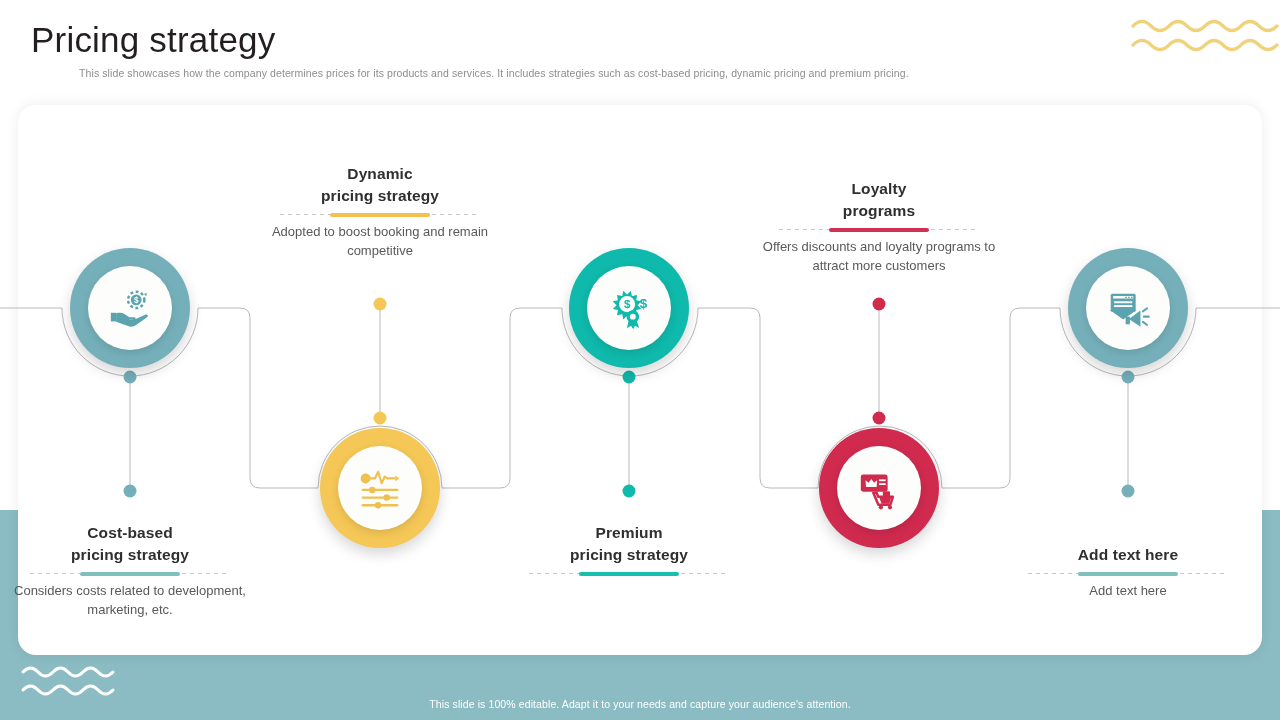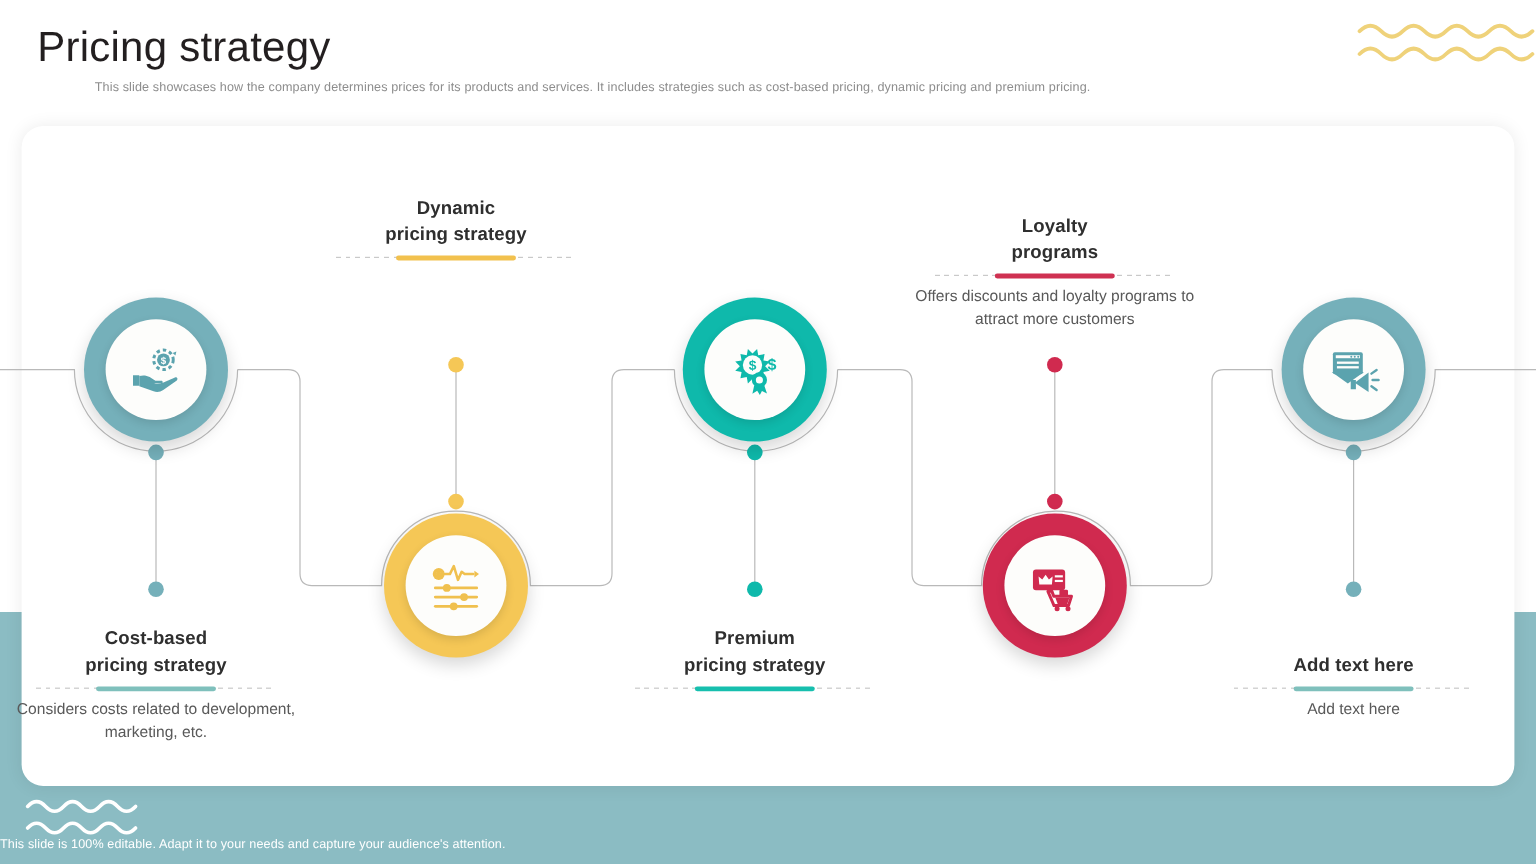--- a/index.html
+++ b/index.html
@@ -75,21 +75,21 @@
   .tb .rule .solid{
     position:absolute; left:50px; top:1px; width:100px; height:4px; border-radius:2px;
   }
   .tb .desc{
     font-size:13px; color:#595959; line-height:19px; margin-top:4px;
   }
 
   
   .footer{
     position:absolute; left:0; top:698px; width:1280px;
-    font-size:10.5px; color:#ffffff; letter-spacing:.1px;
+    text-align:center; font-size:10.5px; color:#ffffff; letter-spacing:.1px;
   }
 </style>
 </head>
 <body>
 
 <div class="teal-band"></div>
 
 <div class="header">
   <div class="page-title">Pricing strategy</div>
   <div class="page-subtitle">This slide showcases how the company determines prices for its products and services. It includes strategies such as cost-based pricing, dynamic pricing and premium  pricing.</div>
@@ -187,20 +187,21 @@
 </div>
 <div class="tb" style="left:250px; top:163px;">
   <div class="ttl">
     <span>Dynamic</span><br>
     <span>pricing strategy</span>
   </div>
   <div class="rule">
     <div class="dash"></div>
       <div class="solid" style="background:#f2c14e;"></div>
   </div>
+  <div class="desc">Adopted to boost booking and remain competitive</div>
 </div>
 
 <div class="node" style="left:569px; top:248px;">
   <div class="ring" style="background:#0fb9ab;"></div>
   <div class="inner">
     <svg viewBox="0 0 48 48">
       <g fill="#0fb9ab">
         <path d="M18 6 l4 4 4 -4 1 5.5 5.5 -1 -1 5.5 5.5 1 -4 4 4 4 -5.5 1 1 5.5 -5.5 -1
                  -1 5.5 -4 -4 -4 4 -1 -5.5 -5.5 1 1 -5.5 -5.5 -1 4 -4 -4 -4 5.5 -1 -1 -5.5 5.5 1z"></path>
         <circle cx="22" cy="20" r="8.4" fill="#fdfdfb"></circle>

